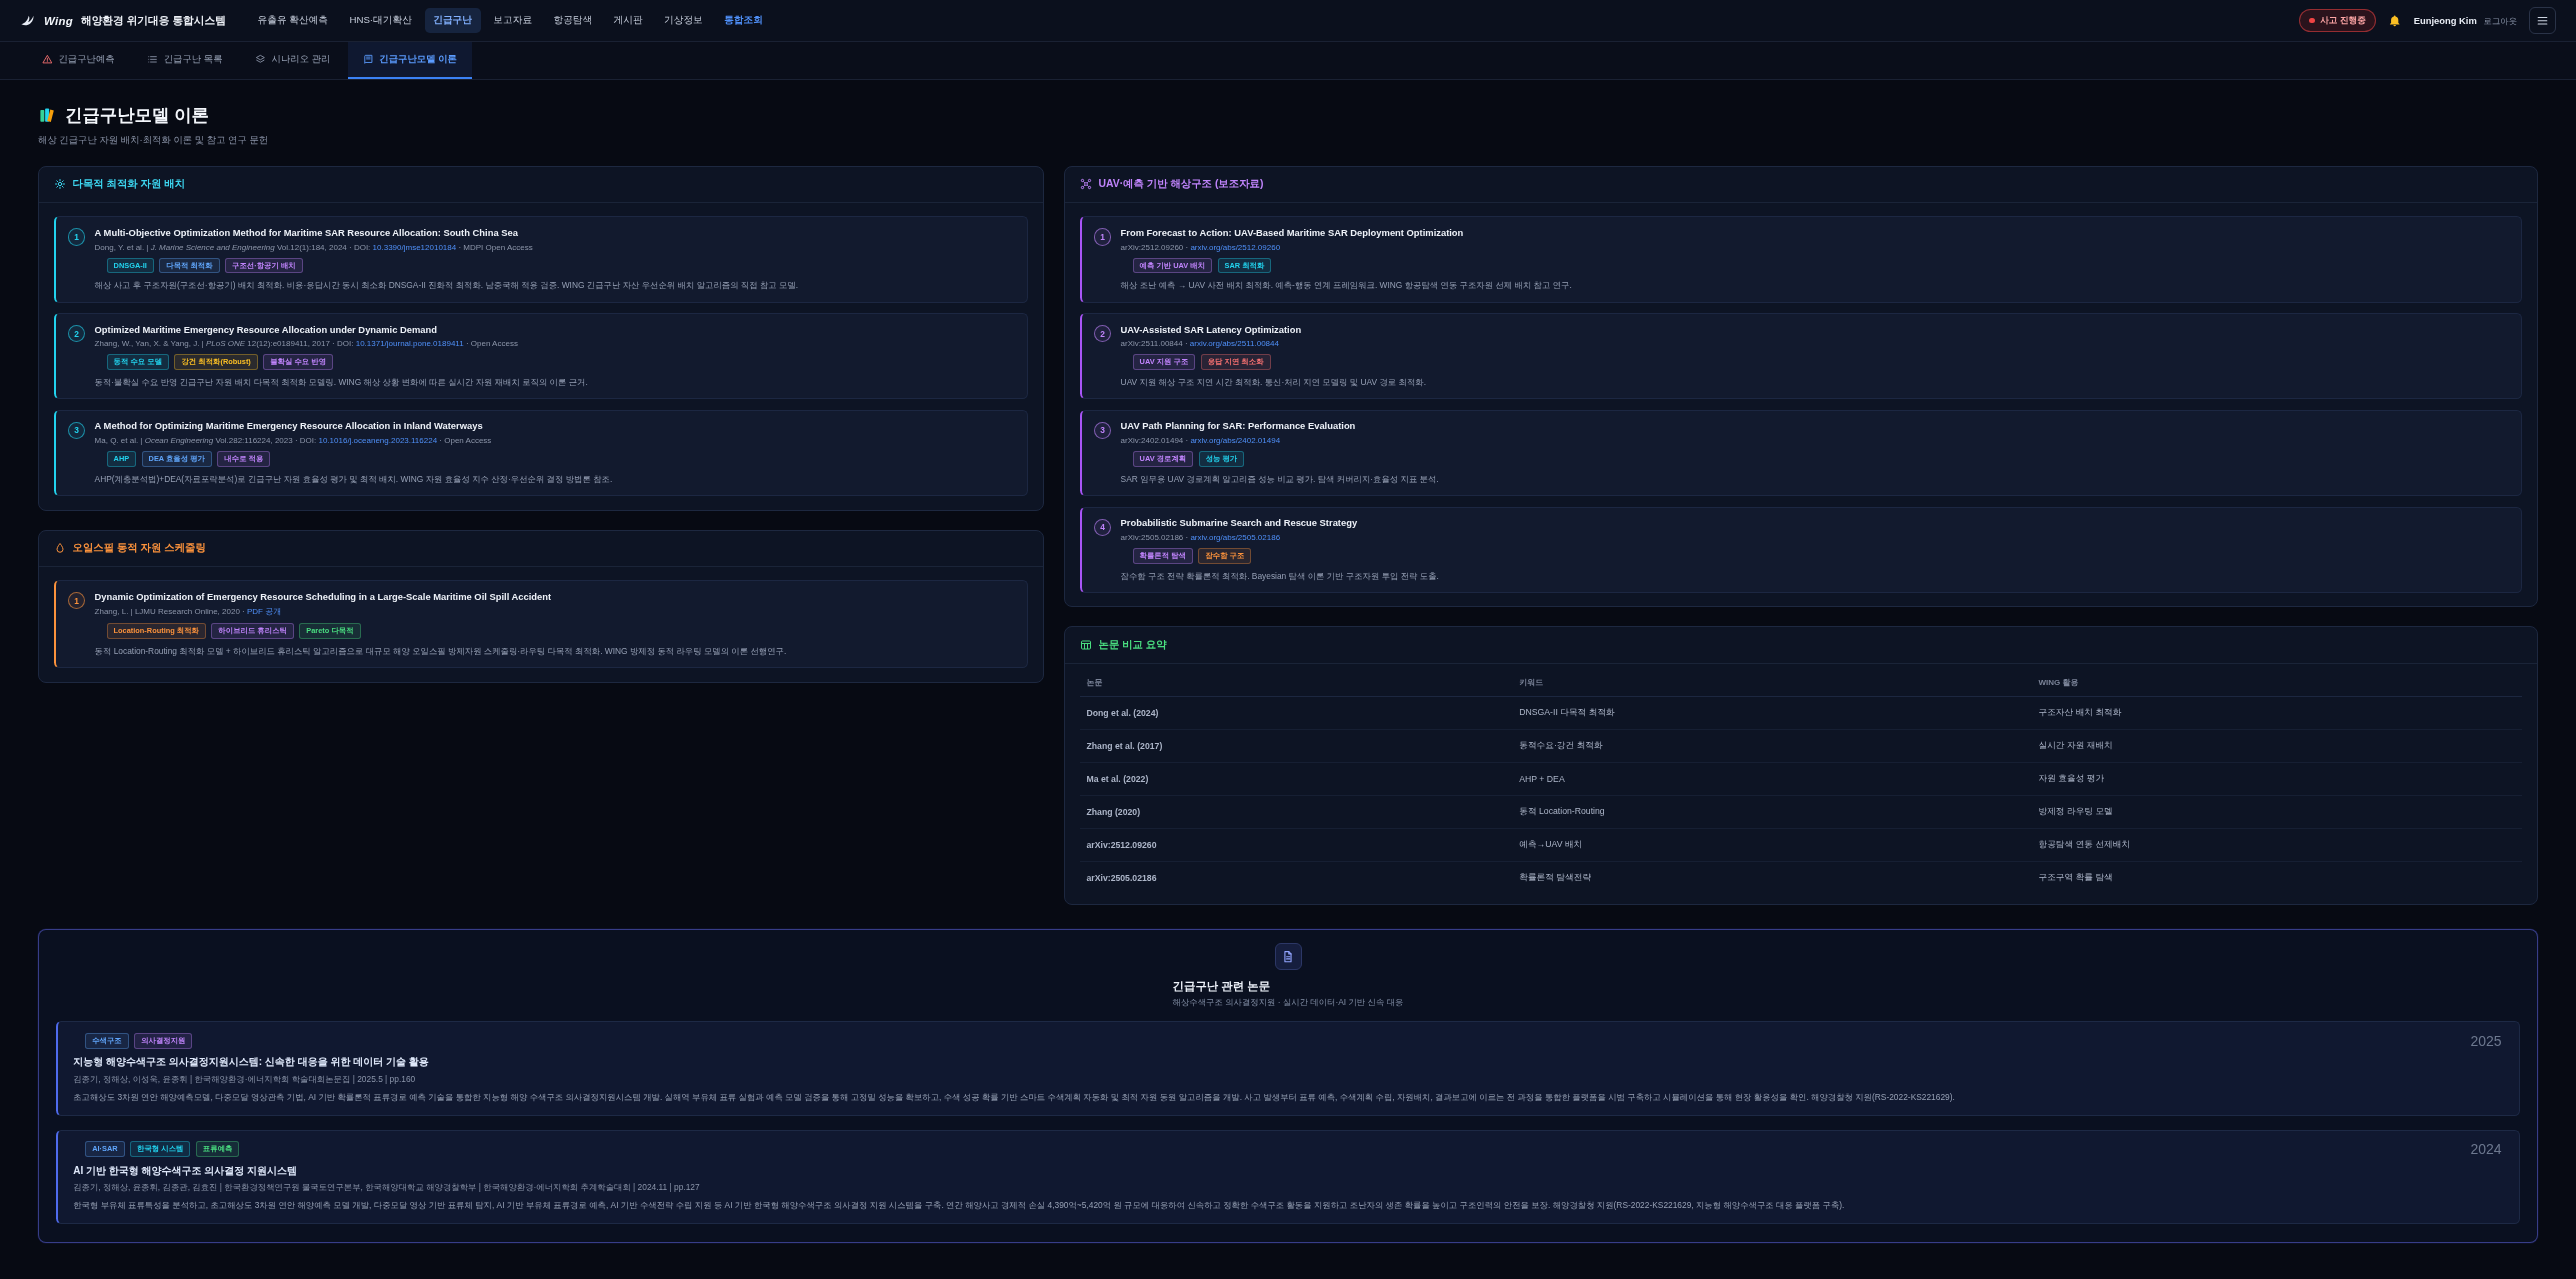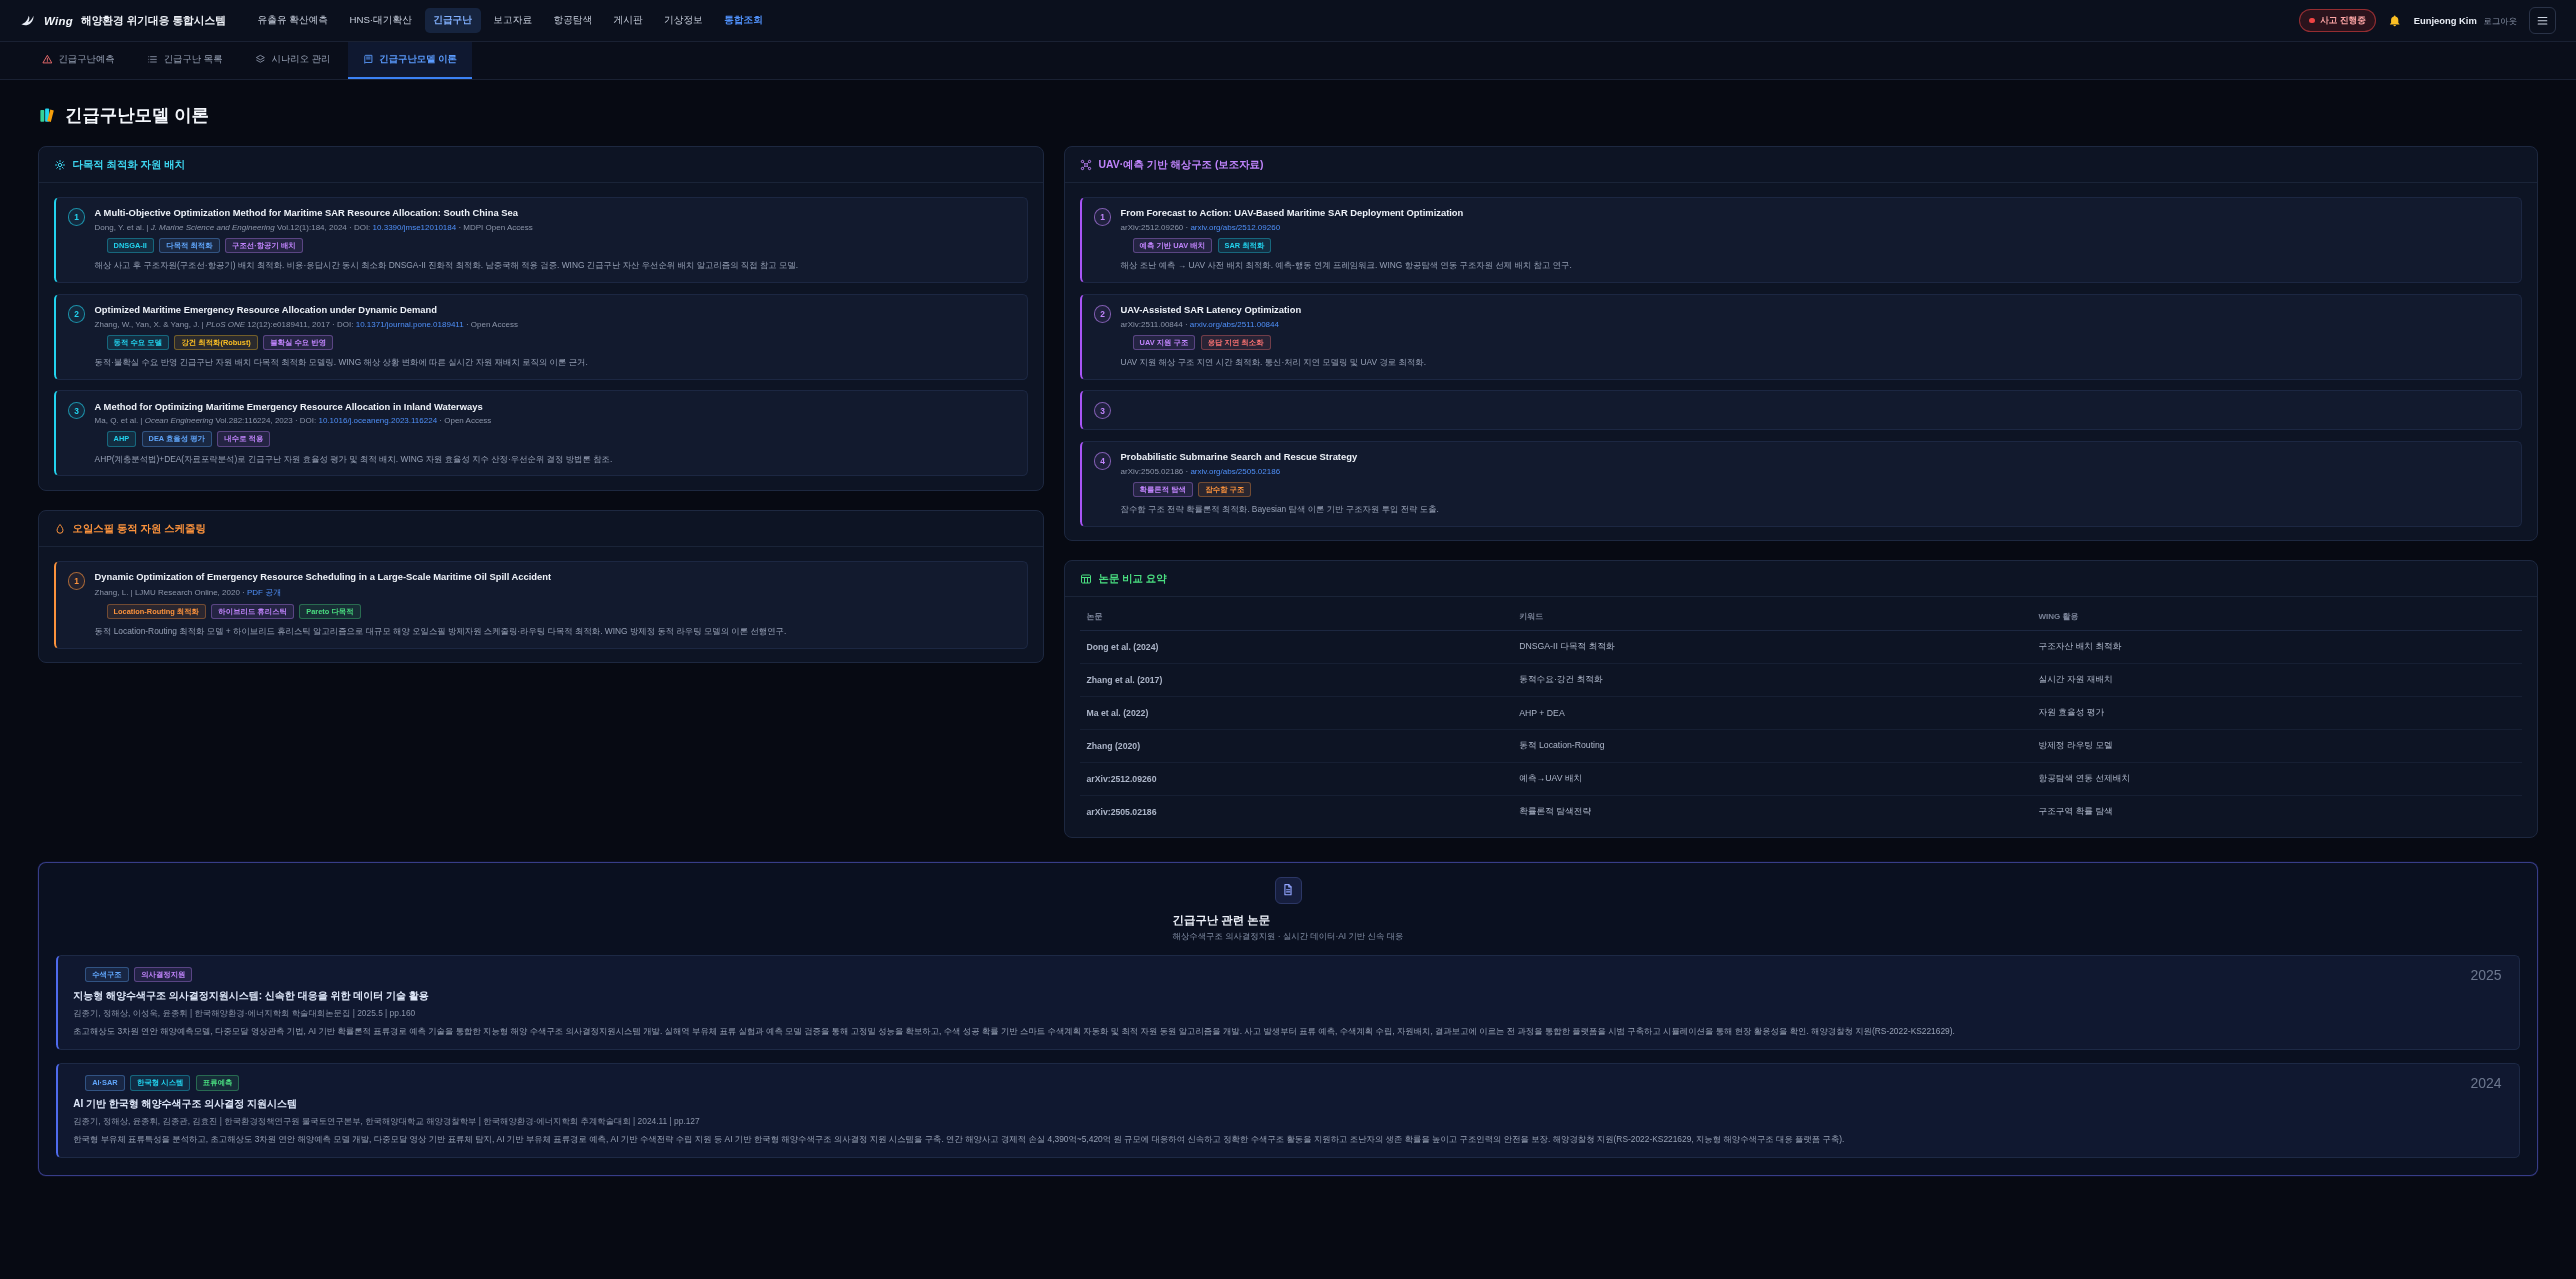--- a/index.html
+++ b/index.html
@@ -212,20 +212,21 @@
 
   <div class="page-head">
     <div class="title-row">
       <svg width="19" height="19" viewBox="0 0 24 24">
         <rect x="3" y="5" width="5" height="15" rx="1" fill="#34d399"></rect>
         <rect x="9" y="3" width="5" height="17" rx="1" fill="#22d3ee"></rect>
         <path d="M15.5 4.5l4.5 1.2-3.8 14.6-4.5-1.2z" fill="#f59e0b"></path>
       </svg>
       <h1>긴급구난모델 이론</h1>
     </div>
+    <p class="page-sub">해상 긴급구난 자원 배치·최적화 이론 및 참고 연구 문헌</p>
   </div>
 
   <div class="grid">
 
     <div class="colstack">
 
       <section class="card">
         <div class="card-head head-cyan">
           <svg width="12" height="12" viewBox="0 0 24 24">
             <g stroke="currentColor" stroke-width="2" fill="none" stroke-linecap="round">
@@ -375,20 +376,32 @@
               <div class="tags">
                 <span class="chip chip-purple">UAV 지원 구조</span>
                 <span class="chip chip-red">응답 지연 최소화</span>
               </div>
               <p class="pdesc">UAV 지원 해상 구조 지연 시간 최적화. 통신·처리 지연 모델링 및 UAV 경로 최적화.</p>
             </div>
           </article>
 
           <article class="paper accent-purple">
             <div class="num">3</div>
+            <div class="pbody">
+              <h3 class="ptitle">UAV Path Planning for SAR: Performance Evaluation</h3>
+              <p class="pmeta">
+                <span>arXiv:2402.01494 ·</span>
+                <a class="plink">arxiv.org/abs/2402.01494</a>
+              </p>
+              <div class="tags">
+                <span class="chip chip-purple">UAV 경로계획</span>
+                <span class="chip chip-cyan">성능 평가</span>
+              </div>
+              <p class="pdesc">SAR 임무용 UAV 경로계획 알고리즘 성능 비교 평가. 탐색 커버리지·효율성 지표 분석.</p>
+            </div>
           </article>
 
           <article class="paper accent-purple">
             <div class="num">4</div>
             <div class="pbody">
               <h3 class="ptitle">Probabilistic Submarine Search and Rescue Strategy</h3>
               <p class="pmeta">
                 <span>arXiv:2505.02186 ·</span>
                 <a class="plink">arxiv.org/abs/2505.02186</a>
               </p>

